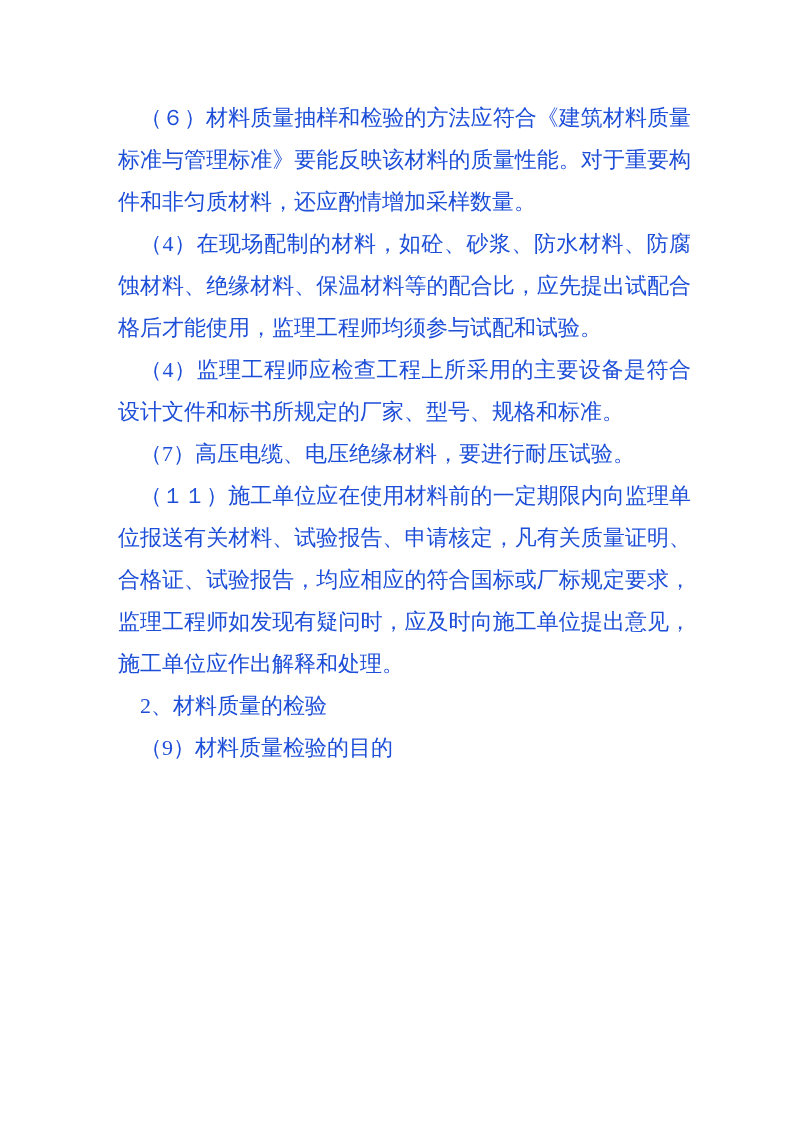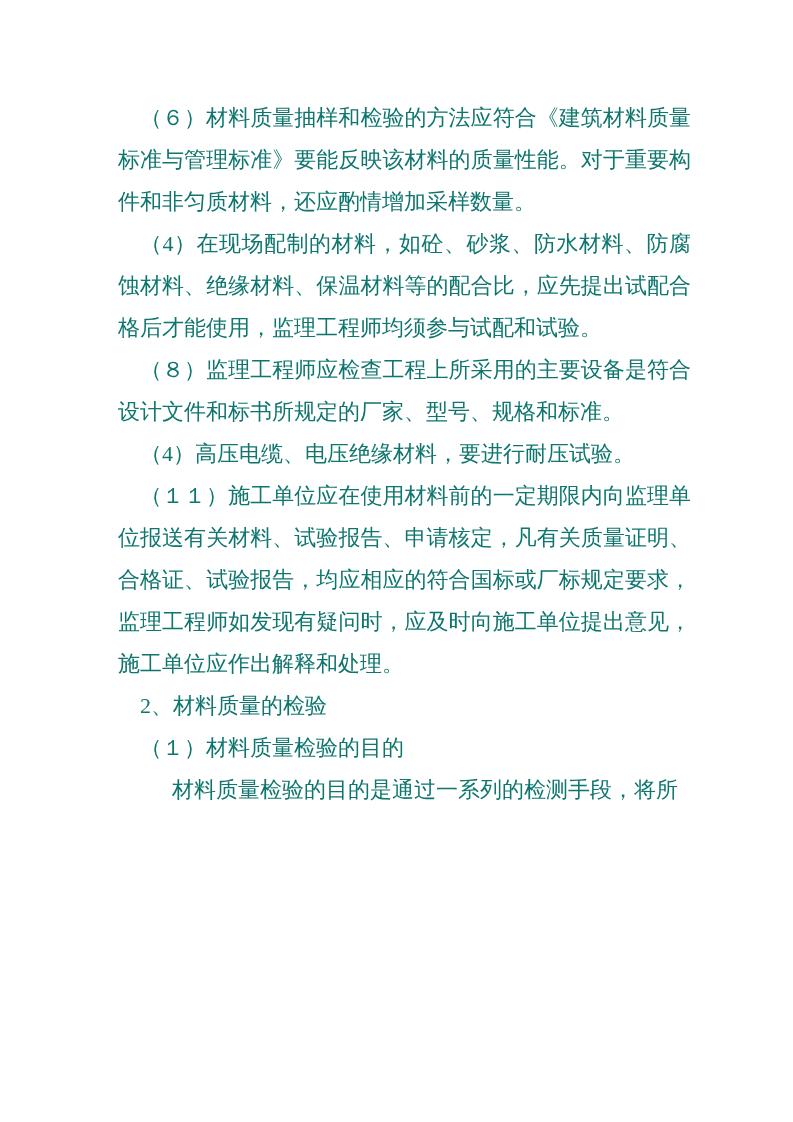--- a/index.html
+++ b/index.html
@@ -15,34 +15,33 @@
     box-sizing: border-box;
     padding: 97px 102px 0 118px;
     overflow: hidden;
     font-family: "Liberation Serif", "DejaVu Serif", serif;
   }
   .para {
     margin: 0;
     padding: 0;
     font-size: 22px;
     line-height: 42px;
-    color: #0f766e;
+    color: #1d4ed8;
     text-align: justify;
     line-break: strict;
     word-break: normal;
     letter-spacing: 0;
   }
   .ind-1 { text-indent: 22px; }   
   .ind-25 { text-indent: 54px; }  
 </style>
 </head>
 <body>
 
 <div class="page">
   <p class="para ind-1">（６）材料质量抽样和检验的方法应符合《建筑材料质量标准与管理标准》要能反映该材料的质量性能。对于重要构件和非匀质材料，还应酌情增加采样数量。</p>
   <p class="para ind-1">（4）在现场配制的材料，如砼、砂浆、防水材料、防腐蚀材料、绝缘材料、保温材料等的配合比，应先提出试配合格后才能使用，监理工程师均须参与试配和试验。</p>
-  <p class="para ind-1">（８）监理工程师应检查工程上所采用的主要设备是符合设计文件和标书所规定的厂家、型号、规格和标准。</p>
-  <p class="para ind-1">（4）高压电缆、电压绝缘材料，要进行耐压试验。</p>
+  <p class="para ind-1">（4）监理工程师应检查工程上所采用的主要设备是符合设计文件和标书所规定的厂家、型号、规格和标准。</p>
+  <p class="para ind-1">（7）高压电缆、电压绝缘材料，要进行耐压试验。</p>
   <p class="para ind-1">（１１）施工单位应在使用材料前的一定期限内向监理单位报送有关材料、试验报告、申请核定，凡有关质量证明、合格证、试验报告，均应相应的符合国标或厂标规定要求，监理工程师如发现有疑问时，应及时向施工单位提出意见，施工单位应作出解释和处理。</p>
   <p class="para ind-1">2、材料质量的检验</p>
-  <p class="para ind-1">（１）材料质量检验的目的</p>
-  <p class="para ind-25">材料质量检验的目的是通过一系列的检测手段，将所</p>
+  <p class="para ind-1">（9）材料质量检验的目的</p>
 </div>
 
 </body></html>

